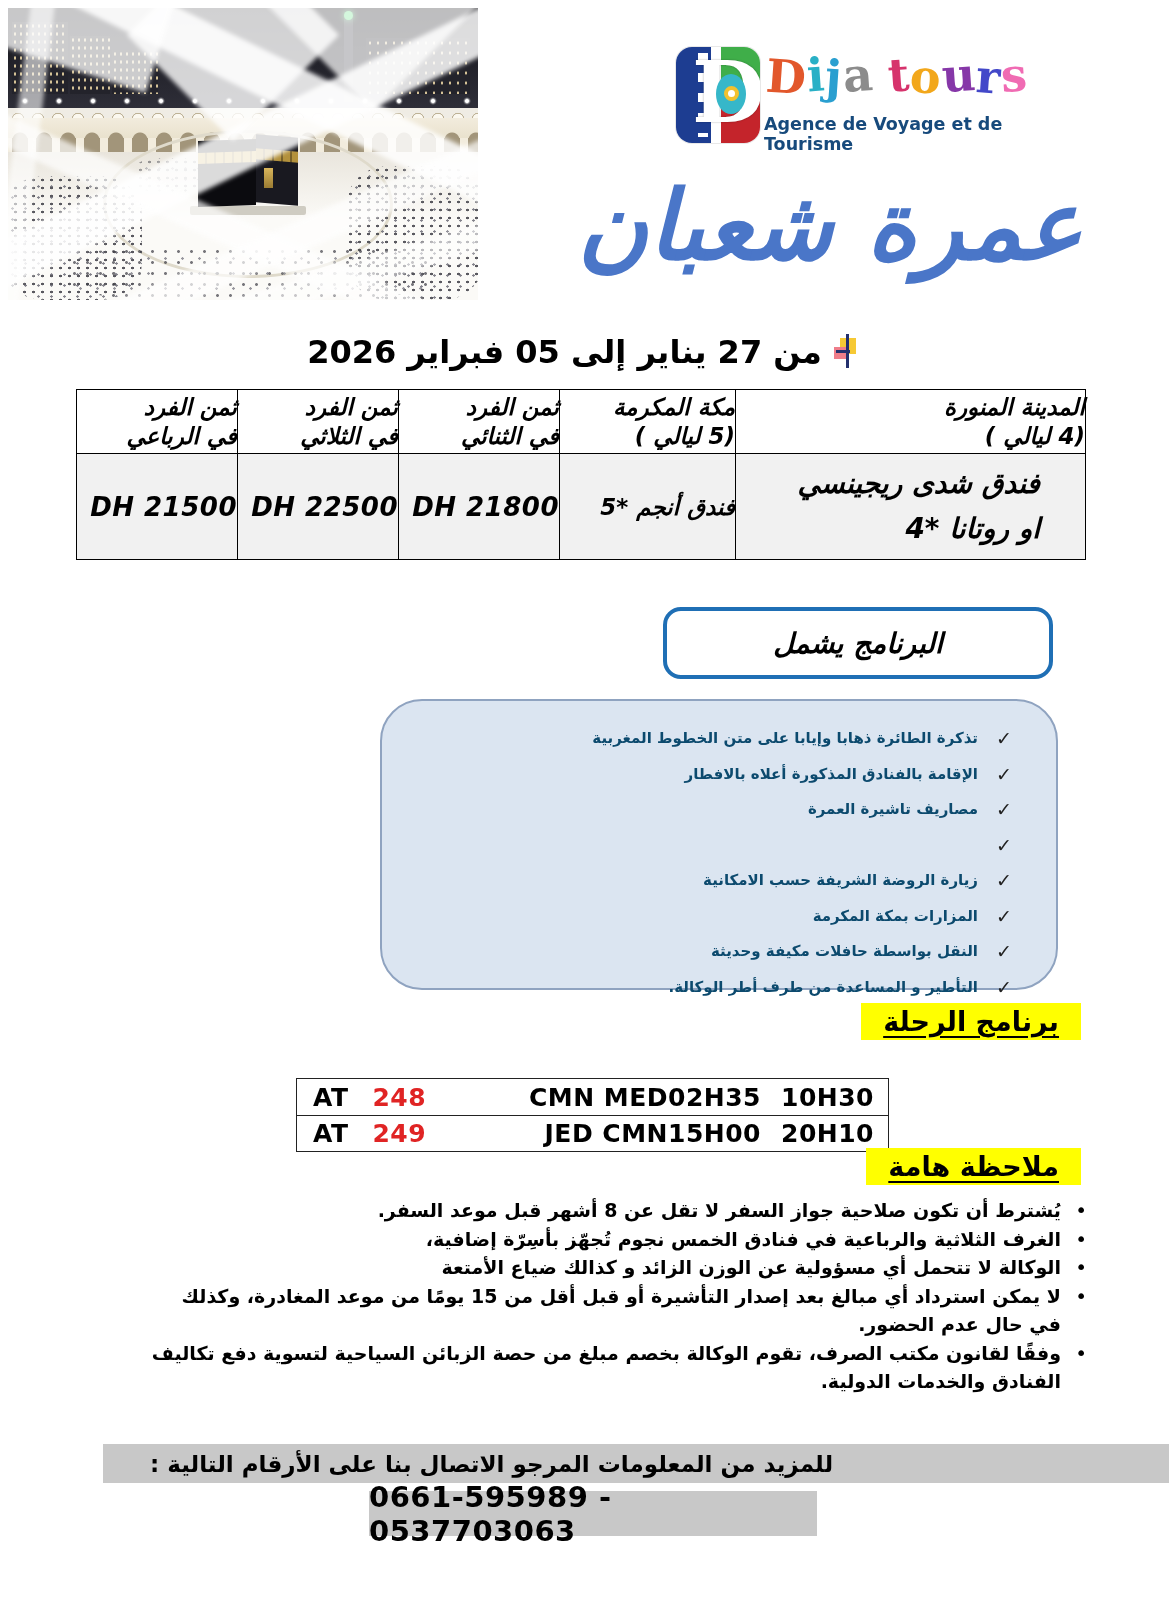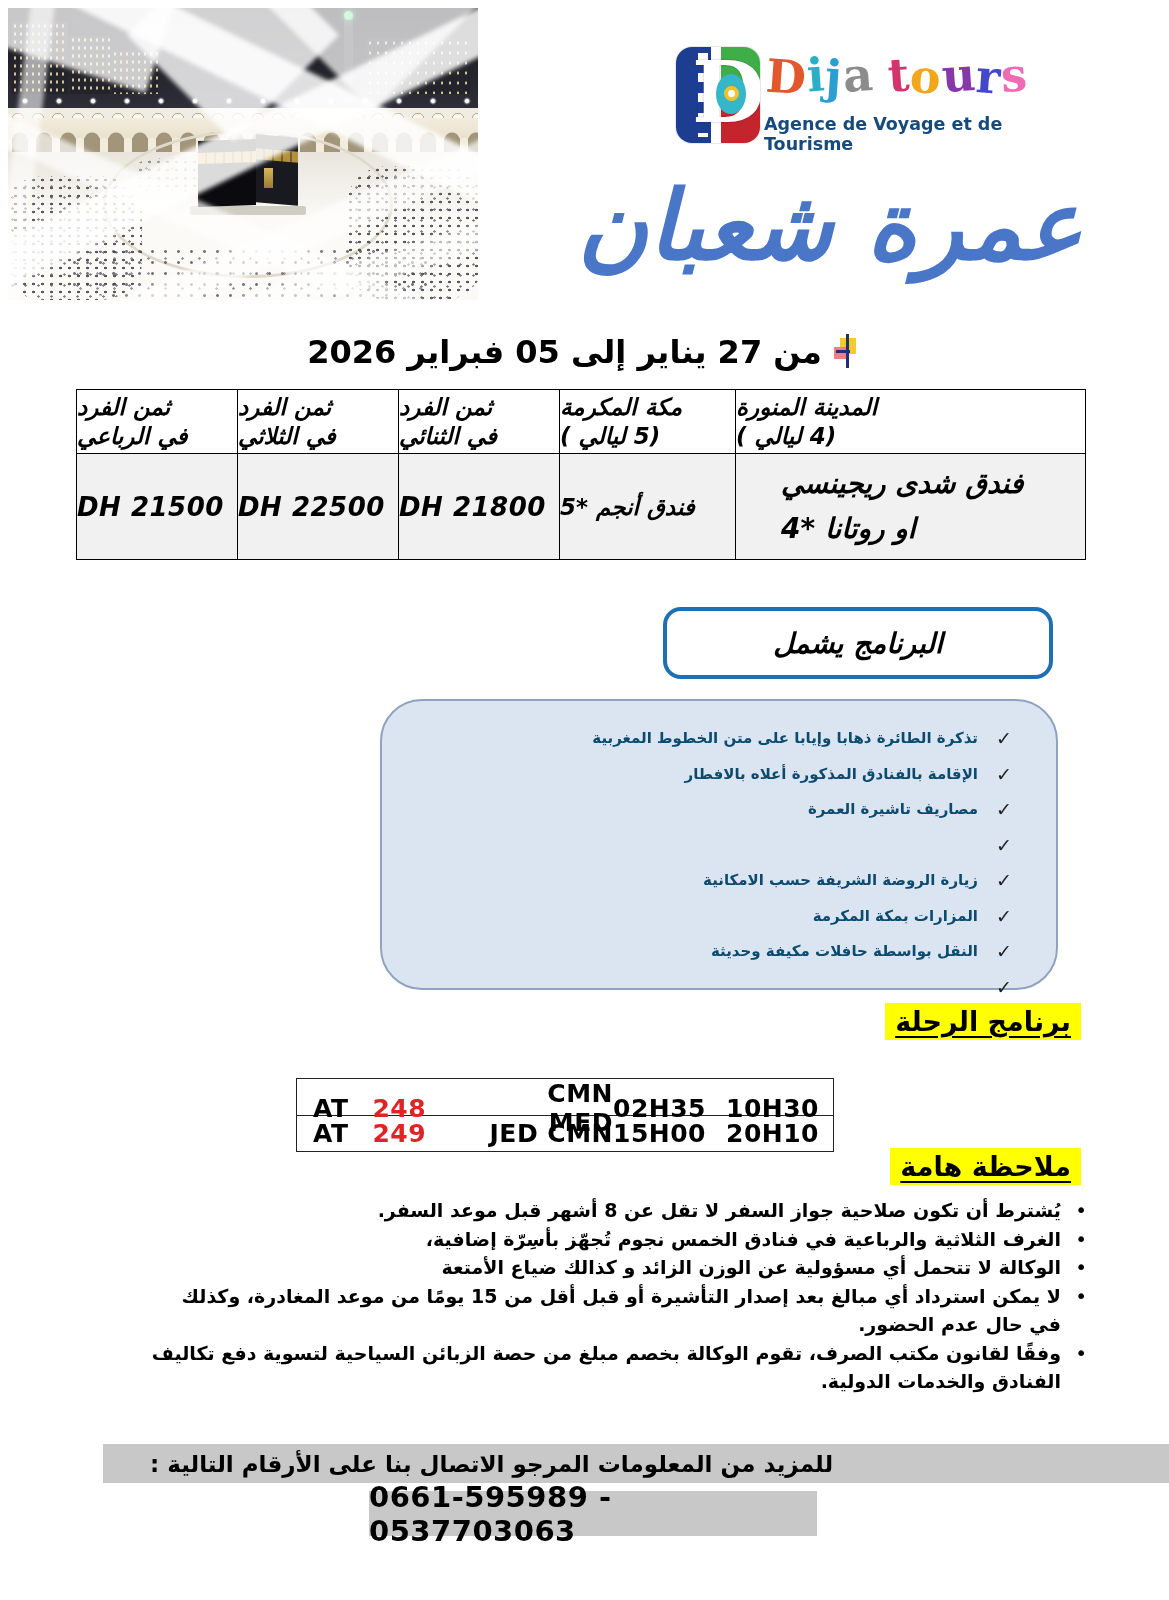--- a/index.html
+++ b/index.html
@@ -85,46 +85,46 @@
   .date-txt { font-size:32px; font-weight:bold; color:#000; }
   .pin { position:relative; width:30px; height:36px; }
   .pin .py { position:absolute; left:8px; top:4px; width:16px; height:16px; background:#f6c934; }
   .pin .pp { position:absolute; left:2px; top:13px; width:12px; height:12px; background:#ef7d8a; }
   .pin .pv { position:absolute; left:14px; top:0; width:3px; height:34px; background:#23306e; }
   .pin .ph { position:absolute; left:4px; top:16px; width:14px; height:3px; background:#23306e; }
 
   
   .ptable { position:absolute; left:76px; top:389px; width:1009px; border-collapse:collapse; direction:rtl;
             font-style:italic; color:#000; table-layout:fixed; }
-  .ptable th, .ptable td { border:1.6px solid #000; text-align:left; vertical-align:middle; }
+  .ptable th, .ptable td { border:1.6px solid #000; text-align:right; vertical-align:middle; }
   .ptable th { height:64px; font-size:23px; font-weight:bold; background:#fff; line-height:1.25; }
   .ptable td { height:106px; background:#f1f1f1; }
   .td-hotel { font-size:28px; font-weight:bold; padding:0 45px; line-height:1.6; }
   .td-hotel2 { font-size:23px; font-weight:bold; }
   .td-price { font-size:26px; font-weight:600; font-style:italic; letter-spacing:.5px; }
   .c-mad { width:350px; } .c-mak { width:176px; } .c-p { width:161px; }
 
   
   .progbox { position:absolute; left:663px; top:607px; width:390px; height:72px; border:4px solid #1f6fb5; border-radius:18px;
              display:flex; align-items:center; justify-content:center; background:#fff; }
   .progbox span { font-family:"DejaVu Serif","Liberation Serif",serif; font-style:italic; font-size:28px; font-weight:600; }
   .chkbox { position:absolute; left:380px; top:699px; width:678px; height:291px; background:#dbe5f1; border:2px solid #8fa3c0;
             border-radius:42px; padding:20px 44px 0 20px; direction:rtl; }
   .chk { display:flex; align-items:flex-start; direction:rtl; line-height:35.5px; }
   .chk .ck { width:34px; font-size:19px; color:#222; flex:none; }
   .chk .tx { font-size:15px; font-weight:bold; color:#0c4a6e; }
 
   
   .yhead { position:absolute; right:88px; background:#ffff00; color:#000; font-weight:bold; font-size:27px;
-           padding:3px 10px; text-decoration:underline; text-underline-offset:5px; direction:rtl; }
+           padding:3px 22px; text-decoration:underline; text-underline-offset:5px; direction:rtl; }
   .yh-flight { top:1003px; }
   .yh-note   { top:1148px; }
 
   
-  .ftable { position:absolute; left:296px; top:1078px; width:538px; border:1.6px solid #222; }
+  .ftable { position:absolute; left:296px; top:1078px; width:593px; border:1.6px solid #222; }
   .frow { display:grid; grid-template-columns:180px 1fr 220px; align-items:center; height:36px; font-weight:bold; font-size:25px; letter-spacing:.5px; }
   .frow + .frow { border-top:1.6px solid #222; }
   .f-carrier { padding-left:16px; }
   .f-num { color:#e02424; margin-left:24px; }
   .f-route { text-align:right; }
   .f-times { display:flex; gap:20px; }
 
   
   .notes { position:absolute; left:150px; top:1196px; width:937px; direction:rtl; }
   .note { display:flex; direction:rtl; line-height:28.5px; }
@@ -276,20 +276,21 @@
     <div class="chk">
         <span class="ck">✓</span>
         <span class="tx">المزارات بمكة المكرمة</span>
       </div>
     <div class="chk">
         <span class="ck">✓</span>
         <span class="tx">النقل بواسطة حافلات مكيفة وحديثة</span>
       </div>
     <div class="chk">
         <span class="ck">✓</span>
+        <span class="tx">التأطير و المساعدة من طرف أطر الوكالة.</span>
       </div>
   </div>
 
   <div class="yhead yh-flight">برنامج الرحلة</div>
   <div class="ftable">
     <div class="frow">
       <div class="f-carrier"><span>AT</span><span class="f-num">248</span></div>
       <div class="f-route">CMN MED</div>
       <div class="f-times">
           <span>02H35</span>

